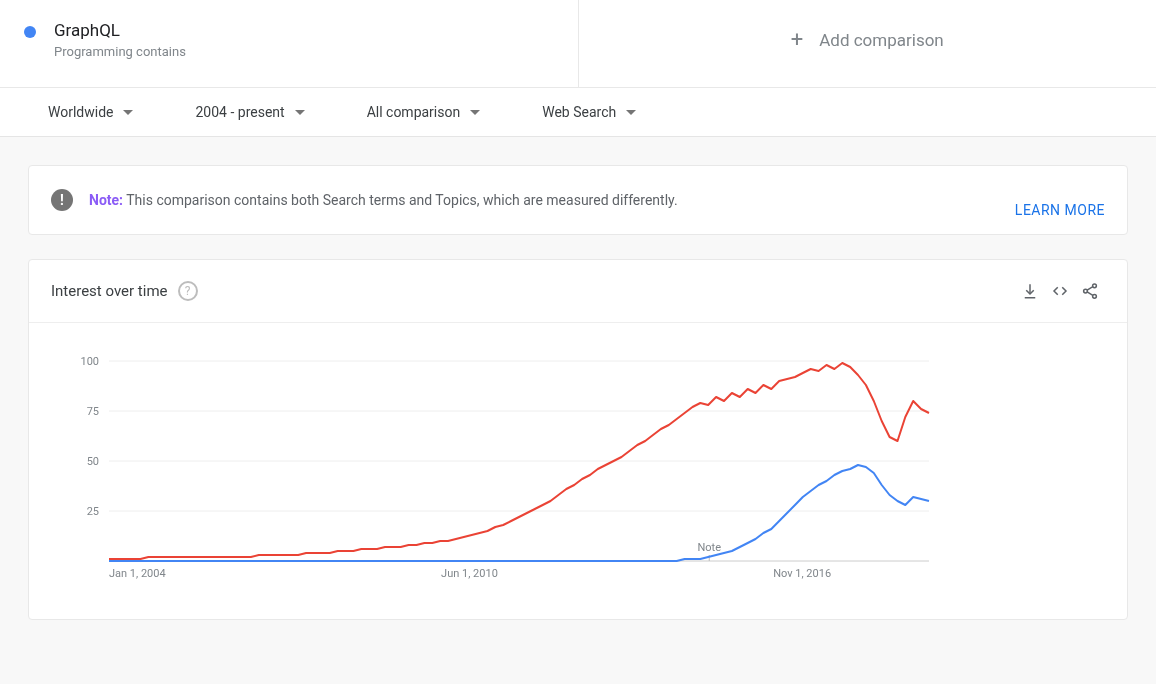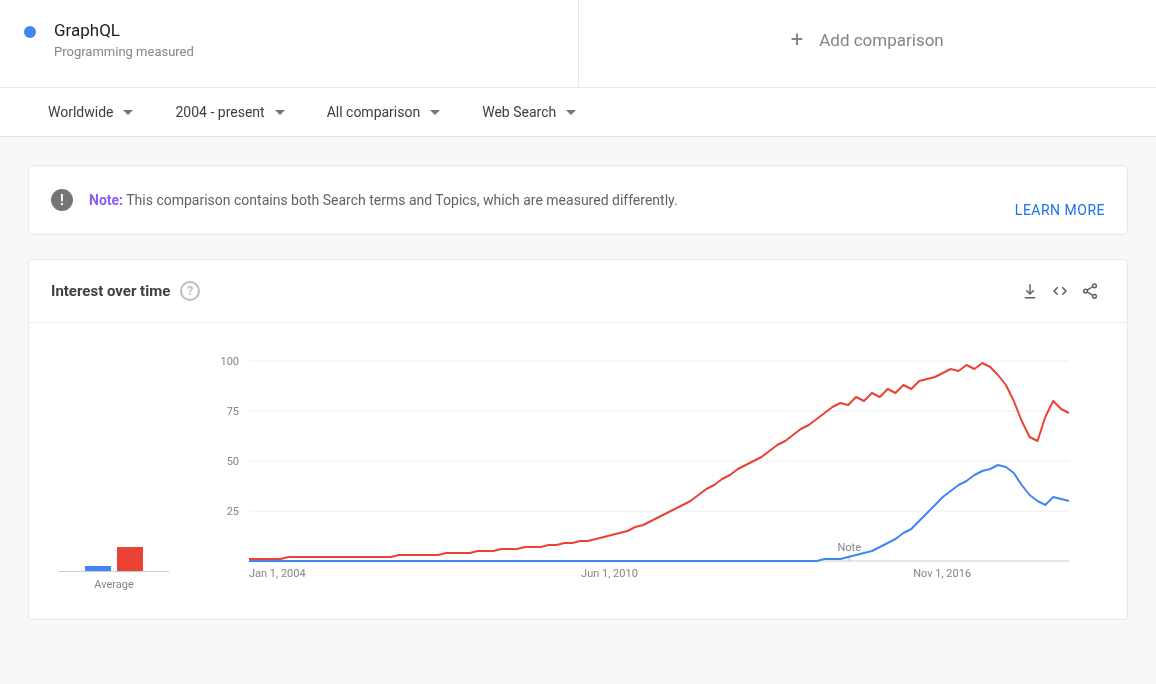--- a/index.html
+++ b/index.html
@@ -5,31 +5,31 @@
   * { box-sizing: border-box; margin: 0; padding: 0; }
   body { font-family: Roboto, Arial, sans-serif; background: #f8f8f8; color: #202124; width:1156px; }
   .compare-row { display:flex; background:#fff; border-bottom:1px solid #e8e8e8; }
   .compare-cell { flex:1; border-right:1px solid #e8e8e8; padding:20px 24px 28px 24px; display:flex; align-items:flex-start; gap:18px; }
   .compare-cell:last-child { border-right:none; justify-content:center; align-items:center; }
   .dot { width:12px; height:12px; border-radius:50%; margin-top:6px; flex:none; }
   .term-name { font-size:17px; color:#202124; margin-bottom:4px; }
   .term-sub  { font-size:13px; color:#80868b; }
   .add-comp  { display:flex; align-items:center; gap:16px; color:#80868b; font-size:17px; cursor:pointer;}
   .plus { font-size:22px; line-height:1; }
-  .filters-row { display:flex; gap:42px; padding:16px 48px; background:#fff; border-bottom:1px solid #e5e5e5; }
+  .filters-row { display:flex; gap:62px; padding:16px 48px; background:#fff; border-bottom:1px solid #e5e5e5; }
   .filter { display:flex; align-items:center; gap:10px; font-size:14px; color:#3c4043; cursor:pointer; }
   .caret { width:0; height:0; border-left:5px solid transparent; border-right:5px solid transparent; border-top:5px solid #757575; }
   .page-body { padding:28px; }
   .note-card { background:#fff; border:1px solid #e8e8e8; border-radius:4px; padding:16px 22px; display:flex; align-items:center; gap:16px; }
   .note-icon { width:22px; height:22px; border-radius:50%; background:#757575; color:#fff; font-weight:700; display:flex; align-items:center; justify-content:center; font-size:14px; flex:none;}
   .note-text { flex:1; font-size:14px; color:#5f6368; }
   .note-text b { color:#8b5cf6; }
   .learn { color:#1a73e8; font-size:14px; letter-spacing:.5px; cursor:pointer;margin-top:20px; }
   .chart-card { background:#fff; border:1px solid #e8e8e8; border-radius:4px; margin-top:24px; }
-  .chart-head { display:flex; align-items:center; padding:16px 22px; border-bottom:1px solid #eee;font-weight:bold; }
+  .chart-head { display:flex; align-items:center; padding:16px 22px; border-bottom:1px solid #eee; }
   .chart-title { font-size:15px; color:#3c4043; margin-right:10px; }
   .help-q { width:20px; height:20px; border-radius:50%; border:2px solid #bdbdbd; color:#bdbdbd; font-size:12px; display:flex; align-items:center; justify-content:center; }
   .spacer { flex:1; }
   .icon-btn { width:30px; height:30px; display:flex; align-items:center; justify-content:center; color:#5f6368; cursor:pointer; }
   .chart-body { padding:28px 30px 28px 30px; position:relative; }
   .chart-area { display:flex; align-items:flex-end; gap:30px; }
   .avg-block { width:110px; text-align:center; }
   .avg-bars { display:flex; gap:6px; align-items:flex-end; height:64px; justify-content:center; border-bottom:1px solid #ccc;}
   .avg-bar { width:26px; }
   .avg-label { font-size:11px; color:#80868b; margin-top:6px; }
@@ -40,21 +40,21 @@
   .note-flag text { font-size:11px; fill:#80868b; }
 </style>
 </head>
 <body>
 
 <div class="compare-row">
   <div class="compare-cell">
     <span class="dot" style="background:#4285f4"></span>
     <div>
       <div class="term-name">GraphQL</div>
-      <div class="term-sub">Programming measured</div>
+      <div class="term-sub">Programming contains</div>
     </div>
   </div>
   <div class="compare-cell">
     <div class="add-comp">
       <span class="plus">+</span>
       <span>Add comparison</span>
     </div>
   </div>
 </div>
 
@@ -112,27 +112,20 @@
             <circle cx="6" cy="12" r="2.5"></circle>
             <circle cx="18" cy="19" r="2.5"></circle>
             <path d="M8.2 10.7 15.8 6.3"></path>
             <path d="M8.2 13.3l7.6 4.4"></path>
           </svg>
       </div>
     </div>
 
     <div class="chart-body">
       <div class="chart-area">
-        <div class="avg-block">
-          <div class="avg-bars" id="avg-bars">
-              <div class="avg-bar" style="height: 5.12px; background: rgb(66, 133, 244);"></div>
-              <div class="avg-bar" style="height: 24.32px; background: rgb(234, 67, 53);"></div>
-            </div>
-          <div class="avg-label">Average</div>
-        </div>
         <div class="svg-wrap">
           <svg id="line-chart" width="880" height="240">
               <line x1="50" x2="870" y1="160" y2="160" stroke="#eee" stroke-width="1"></line>
               <g class="ytick">
                 <text x="40" y="164" text-anchor="end">25</text>
               </g>
               <line x1="50" x2="870" y1="110" y2="110" stroke="#eee" stroke-width="1"></line>
               <g class="ytick">
                 <text x="40" y="114" text-anchor="end">50</text>
               </g>

